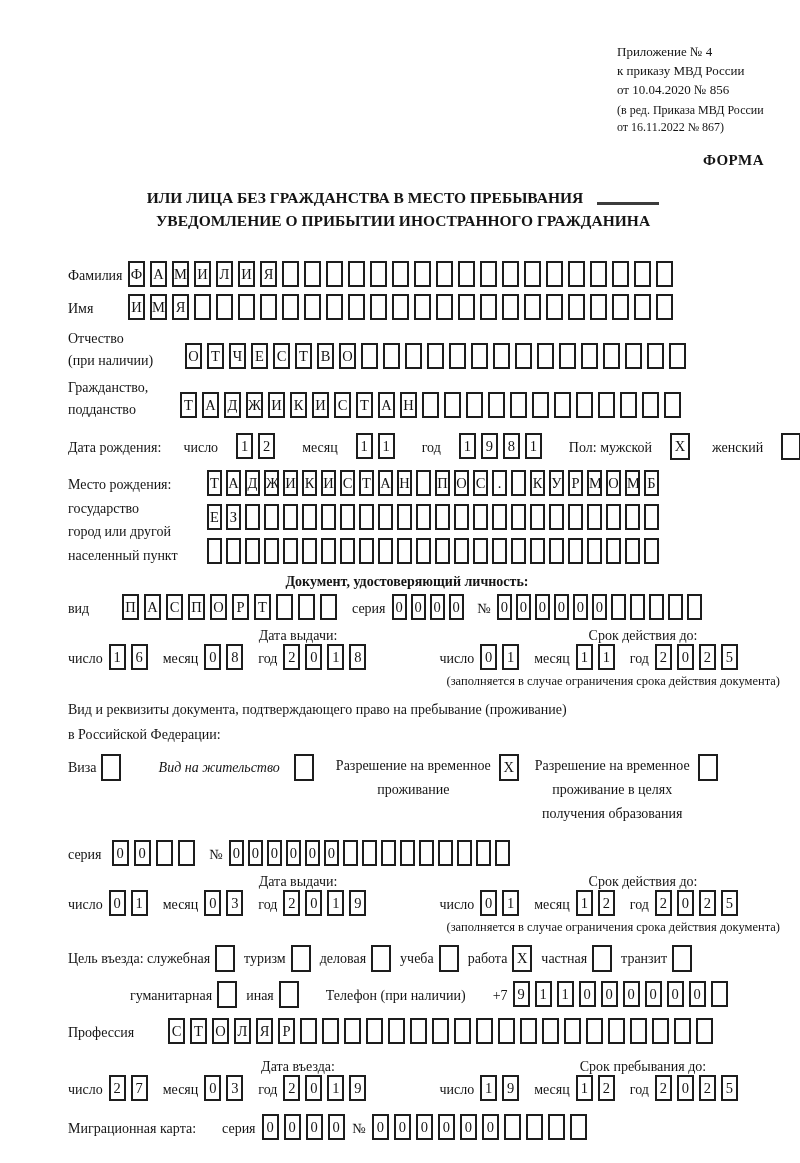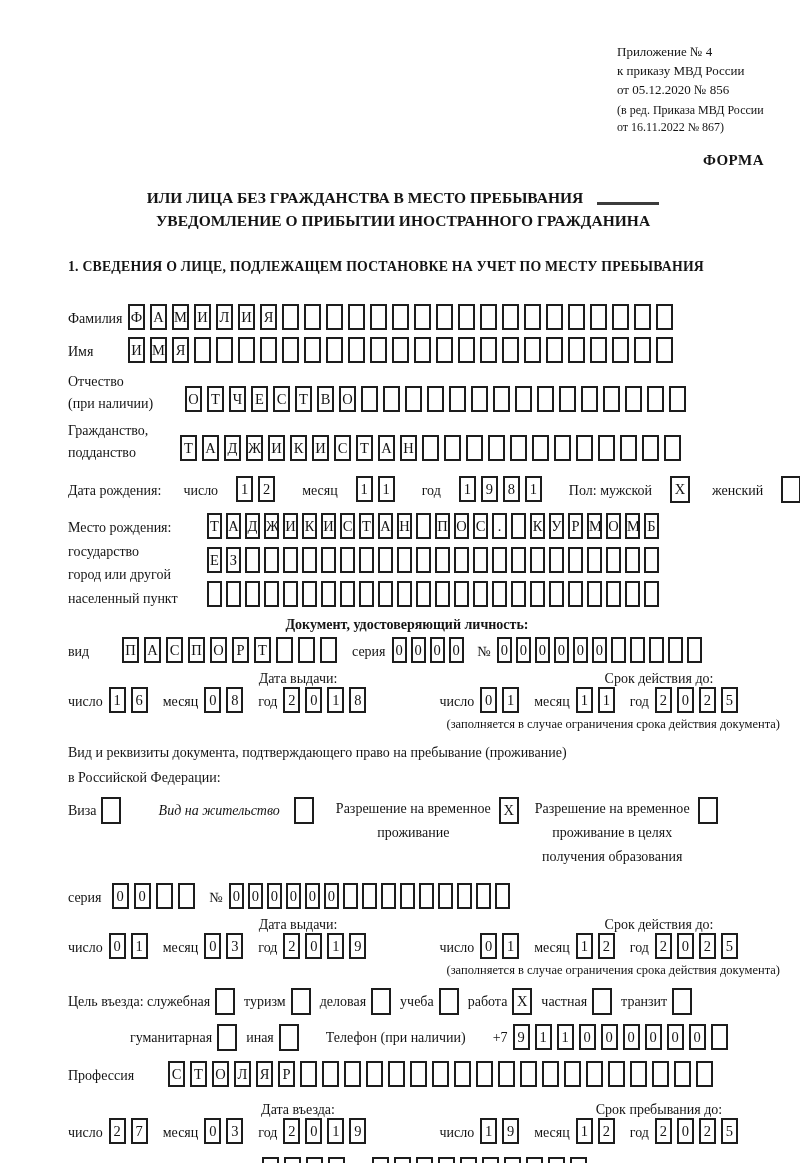--- a/index.html
+++ b/index.html
@@ -34,21 +34,21 @@
     display:inline-block; width:17px; height:26px; border:2px solid #1d1d1d; margin-right:5px;
     font-size:14.5px; line-height:22px; text-align:center; vertical-align:top; background:#fff;
   }
   .mini .cell { width:15px; margin-right:4px; }
   .cb .cell { width:20px; height:27px; line-height:23px; margin-right:0; }
 
   .dlab { font-size:14px; line-height:29px; margin:0 6px 0 10px; flex:none; }
   .dlab.first { margin-left:0; }
   .dgap { width:58px; flex:none; }
 
-  .dtitles { display:flex; font-size:14px;gap:16px; }
+  .dtitles { display:flex; font-size:14px; }
   .dt-left { width:380px; margin-left:40px; text-align:center; flex:none; }
   .dt-right { width:230px; margin-left:40px; text-align:center; flex:none; }
 
   .note { font-size:12.5px; }
   .note.right { text-align:right; padding-right:6px; margin-top:1px; }
 
   .para { font-size:14px; line-height:25px; }
 
   
   .visa-row { display:flex; align-items:flex-start; margin-top:7px; font-size:14px; }
@@ -62,33 +62,32 @@
   .dochead { font-weight:bold; font-size:14px; text-align:center; margin-top:7px; position:relative; left:-20px; }
 </style>
 </head>
 <body>
 
 <div class="page">
 
   <div class="annex">
     <div>Приложение № 4</div>
     <div>к приказу МВД России</div>
-    <div>от 05.12.2020 № 856</div>
+    <div>от 10.04.2020 № 856</div>
     <div class="small first">(в ред. Приказа МВД России</div>
     <div class="small">от 16.11.2022 № 867)</div>
   </div>
 
   <div class="forma">ФОРМА</div>
 
   <div class="title">
     <div><span>ИЛИ ЛИЦА БЕЗ ГРАЖДАНСТВА В МЕСТО ПРЕБЫВАНИЯ</span><span class="underline"></span></div>
     <div>УВЕДОМЛЕНИЕ О ПРИБЫТИИ ИНОСТРАННОГО ГРАЖДАНИНА</div>
   </div>
 
-  <div class="sec">1. СВЕДЕНИЯ О ЛИЦЕ, ПОДЛЕЖАЩЕМ ПОСТАНОВКЕ НА УЧЕТ ПО МЕСТУ ПРЕБЫВАНИЯ</div>
 
   <div class="frow mt30">
     <div class="lab w60">Фамилия</div>
     <div class="boxes"><span class="cell">Ф</span><span class="cell">А</span><span class="cell">М</span><span class="cell">И</span><span class="cell">Л</span><span class="cell">И</span><span class="cell">Я</span><span class="cell"></span><span class="cell"></span><span class="cell"></span><span class="cell"></span><span class="cell"></span><span class="cell"></span><span class="cell"></span><span class="cell"></span><span class="cell"></span><span class="cell"></span><span class="cell"></span><span class="cell"></span><span class="cell"></span><span class="cell"></span><span class="cell"></span><span class="cell"></span><span class="cell"></span><span class="cell"></span></div>
   </div>
 
   <div class="frow mt4">
     <div class="lab w60">Имя</div>
     <div class="boxes"><span class="cell">И</span><span class="cell">М</span><span class="cell">Я</span><span class="cell"></span><span class="cell"></span><span class="cell"></span><span class="cell"></span><span class="cell"></span><span class="cell"></span><span class="cell"></span><span class="cell"></span><span class="cell"></span><span class="cell"></span><span class="cell"></span><span class="cell"></span><span class="cell"></span><span class="cell"></span><span class="cell"></span><span class="cell"></span><span class="cell"></span><span class="cell"></span><span class="cell"></span><span class="cell"></span><span class="cell"></span><span class="cell"></span></div>
   </div>
@@ -228,21 +227,21 @@
     <span class="t">учеба</span>
     <span class="boxes cb"><span class="cell"></span></span>
     <span class="t">работа</span>
     <span class="boxes cb"><span class="cell">X</span></span>
     <span class="t">частная</span>
     <span class="boxes cb"><span class="cell"></span></span>
     <span class="t">транзит</span>
     <span class="boxes cb"><span class="cell"></span></span>
   </div>
 
-  <div class="purpose-row" style="margin-left:62px; margin-top:7px;">
+  <div class="purpose-row" style="margin-left:62px; margin-top:7px;align-items:center;">
     <span class="t">гуманитарная</span>
     <span class="boxes cb"><span class="cell"></span></span>
     <span class="t">иная</span>
     <span class="boxes cb"><span class="cell"></span></span>
     <span class="t" style="margin-left:18px;">Телефон (при наличии)</span>
     <span class="t" style="margin-left:22px;">+7</span>
     <span class="boxes"><span class="cell">9</span><span class="cell">1</span><span class="cell">1</span><span class="cell">0</span><span class="cell">0</span><span class="cell">0</span><span class="cell">0</span><span class="cell">0</span><span class="cell">0</span><span class="cell"></span></span>
   </div>
 
   <div class="frow mt8">

